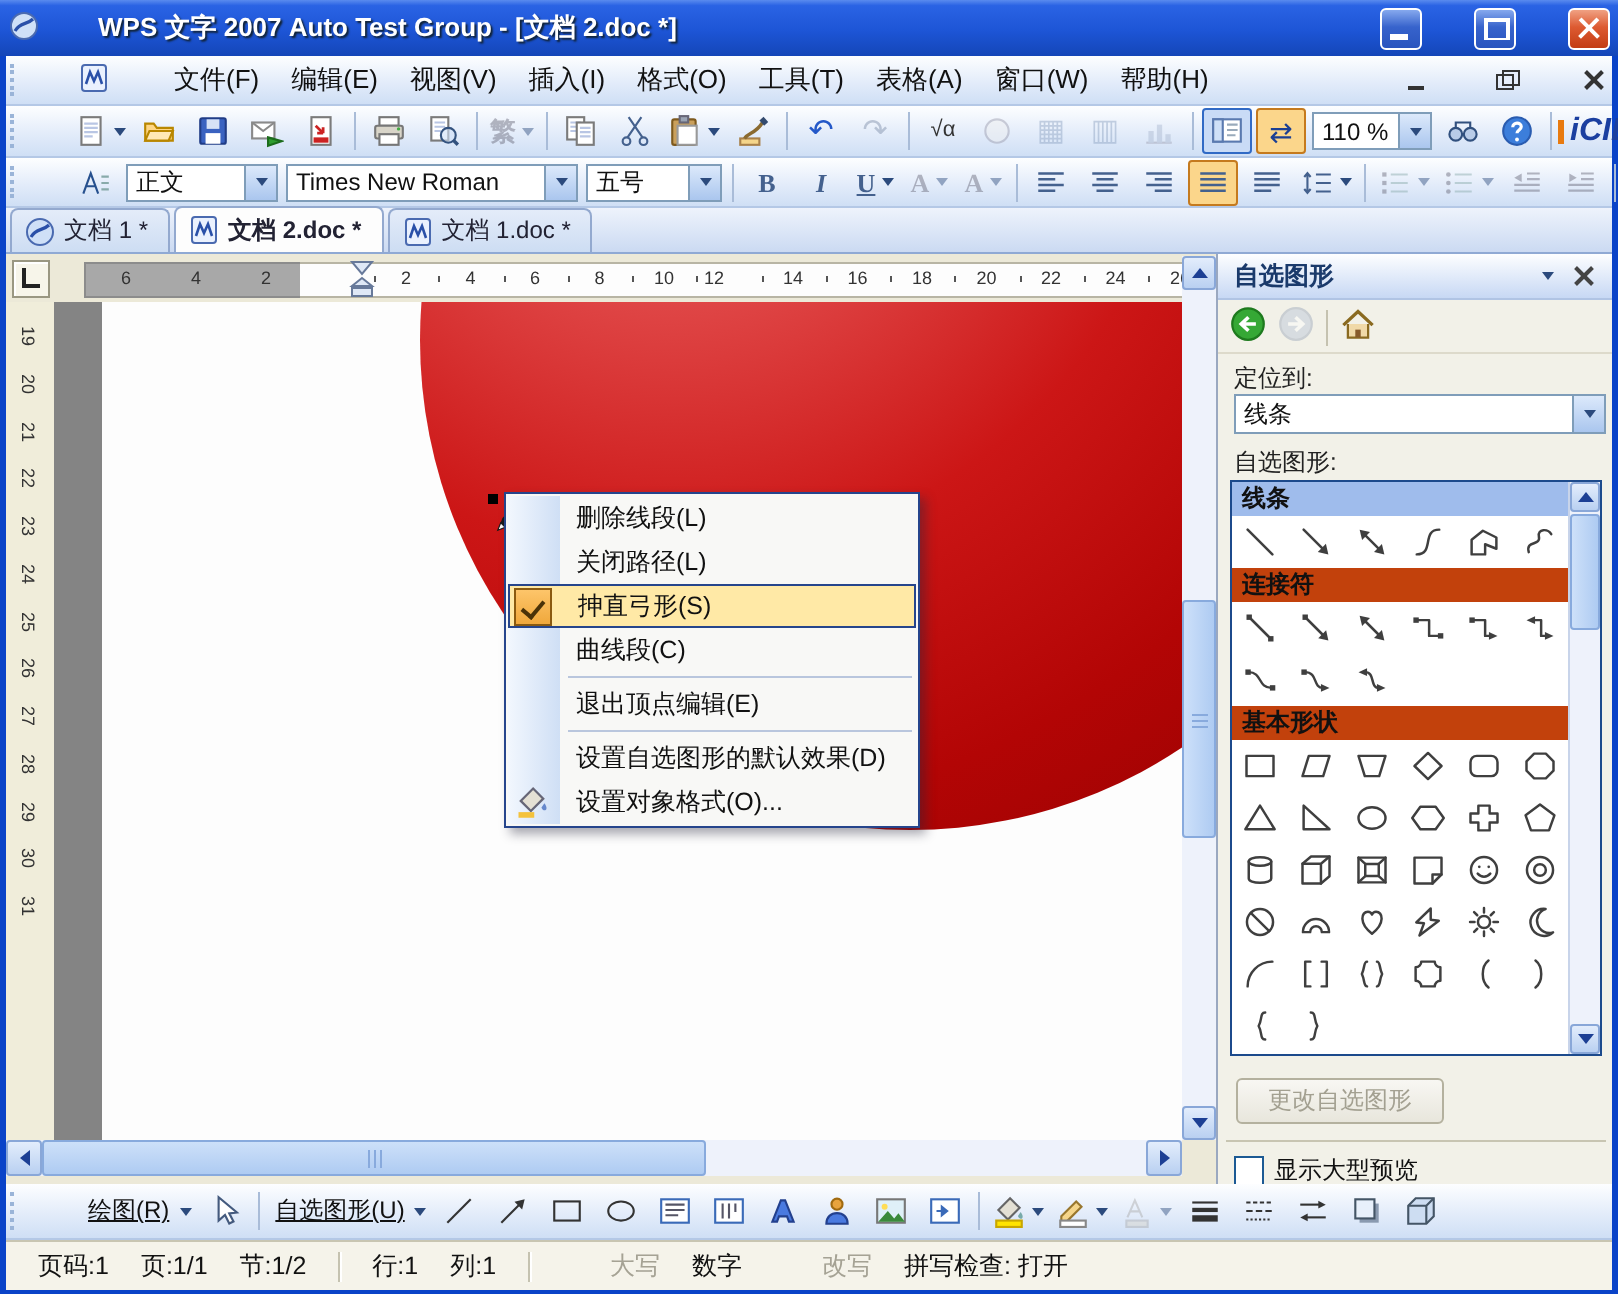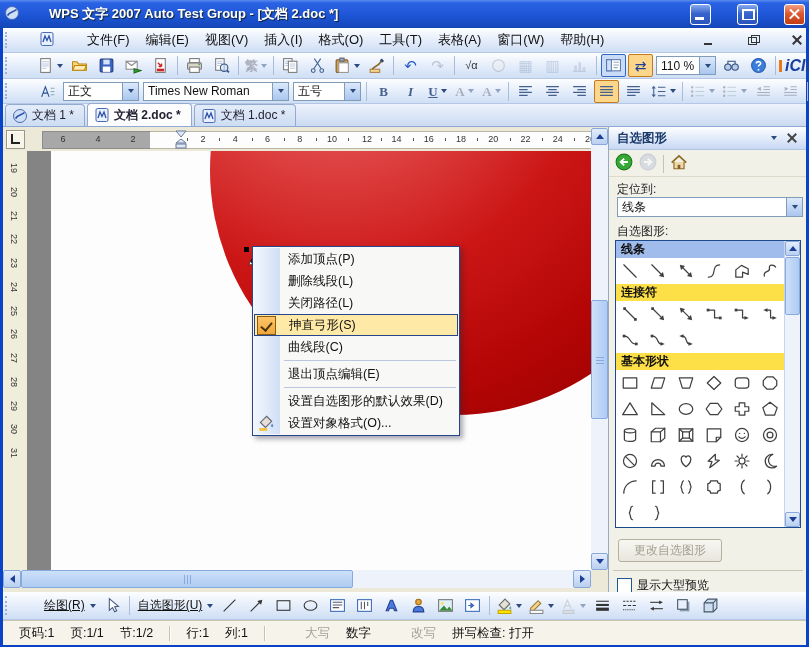--- a/index.html
+++ b/index.html
@@ -120,21 +120,21 @@
   #tp-dd{margin-left:auto;} 
   #tp-close{position:relative;width:15px;height:15px;margin:0 6px 0 8px;}
   #tp-close::before,#tp-close::after{content:"";position:absolute;left:1px;top:6.5px;width:12px;height:2px;background:#444;}
   #tp-close::before{transform:rotate(45deg);} #tp-close::after{transform:rotate(-45deg);}
   #tp-nav{position:absolute;left:0;top:24px;width:100%;height:26px;display:flex;align-items:center;padding-left:6px;box-sizing:border-box;border-bottom:1px solid #dddacb;}
   #tp-nav .nsep{width:1px;height:18px;background:#c5c2b0;margin:0 6px;}
   .tp-label{position:absolute;left:8px;font-size:12px;color:#222;}
   #tp-combo{position:absolute;left:6px;top:70px;width:186px;height:20px;}
   #tp-listbox{position:absolute;left:6px;top:113px;width:186px;height:288px;background:#fff;border:1px solid #1c4a8c;box-sizing:border-box;overflow:hidden;}
   #shape-list{position:absolute;left:0;top:0;width:168px;}
-  .sec-head{height:17px;line-height:17px;font-weight:bold;font-size:12px;padding-left:5px;background:#fde047;}
+  .sec-head{height:17px;line-height:17px;font-weight:bold;font-size:12px;padding-left:5px;background:#c2410c;}
   .sec-head.sel{background:#9fbcec;}
   .shape-grid{display:grid;grid-template-columns:repeat(6,1fr);}
   .shape-cell{height:26px;display:flex;align-items:center;justify-content:center;}
   #tp-sb{position:absolute;right:0;top:0;width:16px;height:100%;background:#eef2fb;border-left:1px solid #c8d4ea;box-sizing:border-box;}
   #tp-sb-up{position:absolute;left:0;top:0;width:15px;height:15px;}
   #tp-sb-down{position:absolute;left:0;bottom:0;width:15px;height:15px;}
   #tp-sb-thumb{position:absolute;left:0;top:16px;width:15px;height:58px;background:linear-gradient(90deg,#cde0f9,#aecbf2);border:1px solid #88aadd;border-radius:2px;box-sizing:border-box;}
   #tp-change-btn{position:absolute;left:9px;top:412px;width:102px;height:21px;background:linear-gradient(#f8f7f3,#e8e6dc);
      border:1px solid #b4b19e;border-radius:3px;color:#a3a091;font-size:12px;display:flex;align-items:center;justify-content:center;}
   #tp-div{position:absolute;left:4px;top:443px;width:190px;height:1px;background:#c8c5b2;}
@@ -575,21 +575,21 @@
     <span class="rnum" style="left: 176px;">2</span>
     <span class="rtick" style="left: 160px;"></span>
     <span class="rnum" style="left: 208.25px;">4</span>
     <span class="rtick" style="left: 192.25px;"></span>
     <span class="rnum" style="left: 240.5px;">6</span>
     <span class="rtick" style="left: 224.5px;"></span>
     <span class="rnum" style="left: 272.75px;">8</span>
     <span class="rtick" style="left: 256.75px;"></span>
     <span class="rnum" style="left: 305px;">10</span>
     <span class="rtick" style="left: 289px;"></span>
-    <span class="rnum" style="left: 340px;">12</span>
+    <span class="rnum" style="left: 330px;">12</span>
     <span class="rtick" style="left: 321.25px;"></span>
     <span class="rnum" style="left: 369.5px;">14</span>
     <span class="rtick" style="left: 353.5px;"></span>
     <span class="rnum" style="left: 401.75px;">16</span>
     <span class="rtick" style="left: 385.75px;"></span>
     <span class="rnum" style="left: 434px;">18</span>
     <span class="rtick" style="left: 418px;"></span>
     <span class="rnum" style="left: 466.25px;">20</span>
     <span class="rtick" style="left: 450.25px;"></span>
     <span class="rnum" style="left: 498.5px;">22</span>
@@ -617,22 +617,20 @@
   </div>
 
 <div class="abs" id="canvas">
   <div id="red-shape"></div>
   <div id="vertex-marker"></div>
   <svg id="pen-cursor" viewBox="0 0 16 16" width="15" height="15">
     <path d="M2 14l2.5-6.5L10 2l3.5 3.5-5.5 5.5z" fill="#1a1a1a"></path>
     <path d="M2 14l1.6-4 2.4 2.4z" fill="#fff" stroke="#1a1a1a" stroke-width=".6"></path>
   </svg>
   <div id="ctx-menu"><span id="ctx-items"><div class="cmenu-item">
-          <span>添加顶点(P)</span>
-        </div><div class="cmenu-item">
           <span>删除线段(L)</span>
         </div><div class="cmenu-item">
           <span>关闭路径(L)</span>
         </div><div class="cmenu-item hl">
           <span class="cmenu-check"></span>
           <span>抻直弓形(S)</span>
         </div><div class="cmenu-item">
           <span>曲线段(C)</span>
         </div><div class="cmenu-sep"></div><div class="cmenu-item">
           <span>退出顶点编辑(E)</span>

